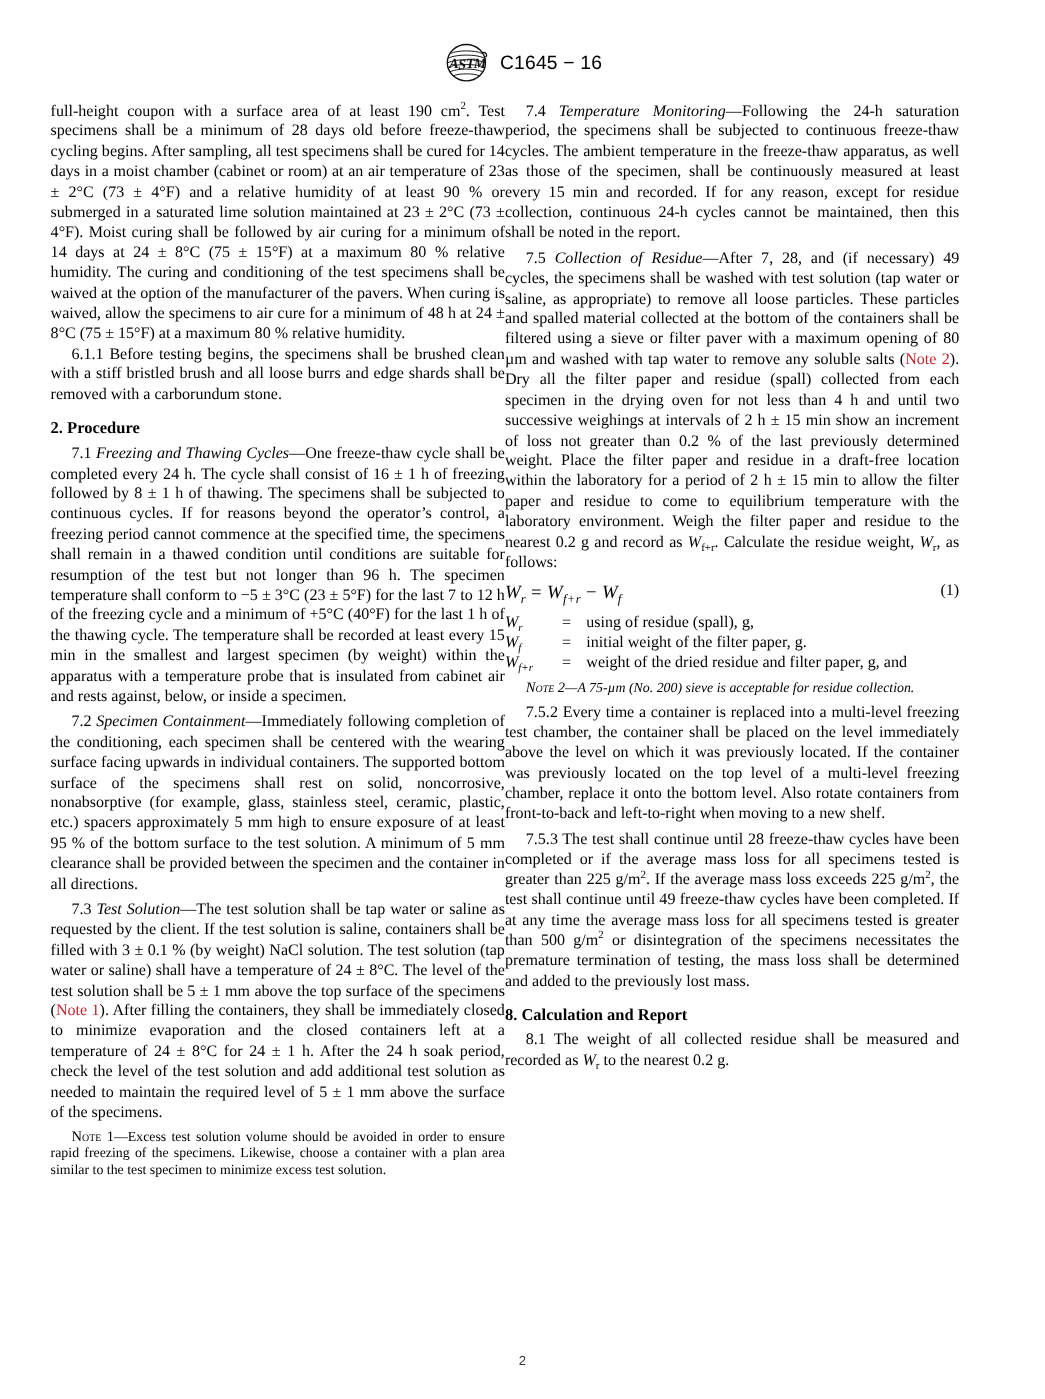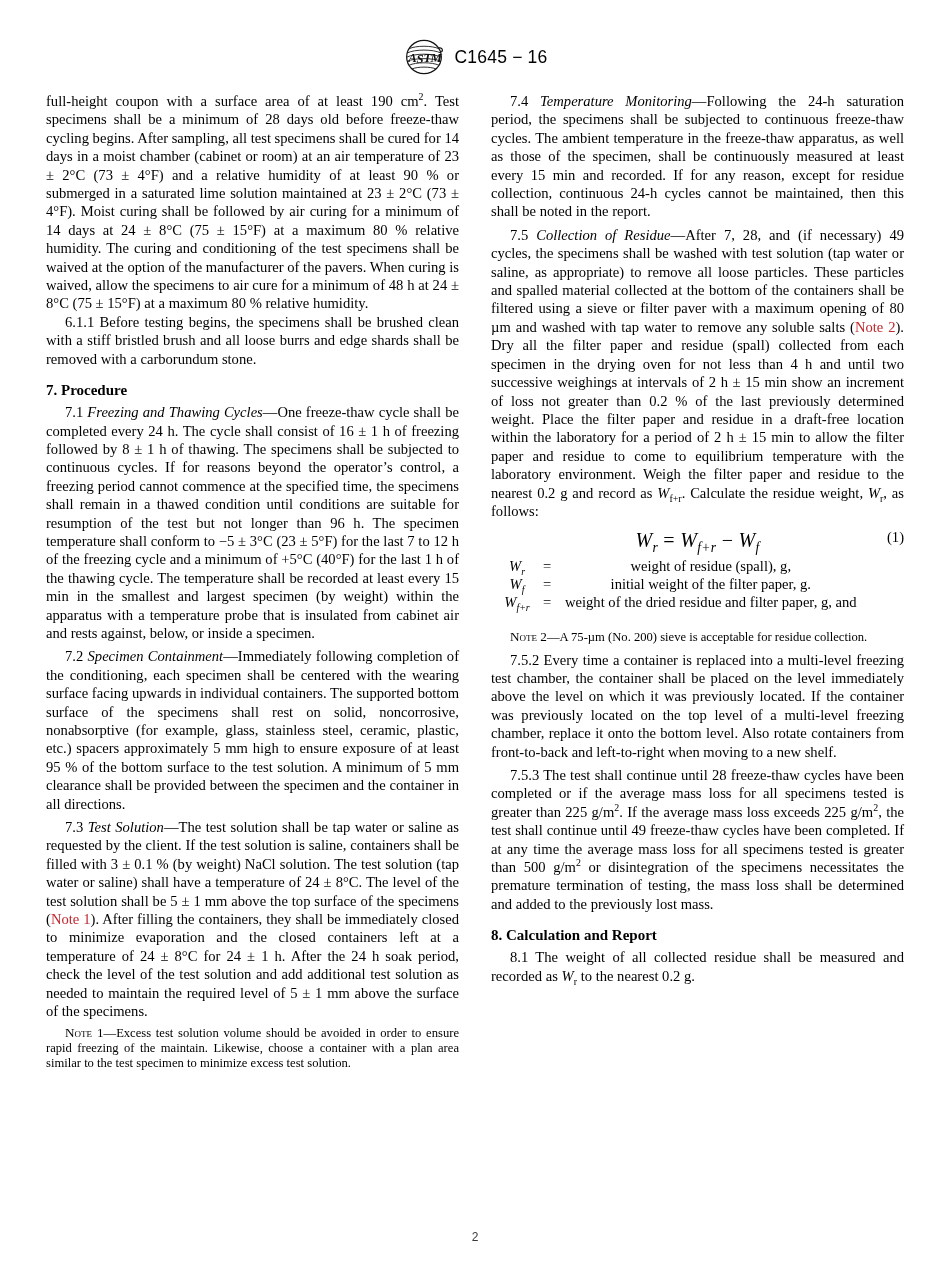--- a/index.html
+++ b/index.html
@@ -46,21 +46,20 @@
     white-space: nowrap;
   }
 
   
   .columns {
     position: absolute;
     top: 92px;
     left: 46px;
     width: 858px;
     display: flex;
-    gap: 32px;
   }
   .col {
     width: 413px;
   }
 
   p {
     margin: 0;
     font-size: 14.6px;
     line-height: 18.4px;
     text-align: justify;
@@ -101,35 +100,34 @@
   .var { font-style: italic; }
 
   
   .note-para {
     font-size: 12.6px;
     line-height: 15.4px;
     text-align: justify;
     margin: 4px 0 0 0;
     text-indent: 19px;
   }
-  .note-para.tight { margin-top: 18px; }
+  .note-para.tight { margin-top: 6px; font-style: italic; }
   .note-label {
     font-variant: small-caps;
     font-size: 13.2px;
   }
 
   
   .equation-row {
     position: relative;
     margin: 9px 0 8px 0;
     height: 21px;
   }
   .equation-body {
-    text-align: center;
-    font-size: 20px;
+    font-size: 17px;
     letter-spacing: 0.3px;
   }
   .equation-number {
     position: absolute;
     right: 0;
     top: 0;
     font-size: 14.6px;
   }
 
   
@@ -142,21 +140,20 @@
   table.defs {
     border-collapse: collapse;
     font-size: 14.6px;
     line-height: 17.6px;
     margin: 0;
   }
   table.defs td {
     padding: 0 0 0 0;
     vertical-align: top;
     white-space: nowrap;
-    text-align: center;
   }
   table.defs td.sym { width: 52px; }
   table.defs td.eq  { width: 22px; text-align: left; }
   table.defs td.def { white-space: normal; }
 
   
   .footer {
     position: absolute;
     bottom: 28px;
     left: 0;
@@ -197,50 +194,50 @@
   </div>
 
   <div class="columns">
 
     <div class="col">
 
       <p class="noindent"><span>full-height coupon with a surface area of at least 190 cm</span><sup>2</sup><span>. Test specimens shall be a minimum of 28 days old before freeze-thaw cycling begins. After sampling, all test specimens shall be cured for 14 days in a moist chamber (cabinet or room) at an air temperature of 23 ± 2°C (73 ± 4°F) and a relative humidity of at least 90 % or submerged in a saturated lime solution maintained at 23 ± 2°C (73 ± 4°F). Moist curing shall be followed by air curing for a minimum of 14 days at 24 ± 8°C (75 ± 15°F) at a maximum 80 % relative humidity. The curing and conditioning of the test specimens shall be waived at the option of the manufacturer of the pavers. When curing is waived, allow the specimens to air cure for a minimum of 48 h at 24 ± 8°C (75 ± 15°F) at a maximum 80 % relative humidity.</span></p>
 
       <p class="indent">6.1.1 Before testing begins, the specimens shall be brushed clean with a stiff bristled brush and all loose burrs and edge shards shall be removed with a carborundum stone.</p>
 
-      <h2 class="section-head">7. Procedure</h2>
+      <h2 class="section-head">2. Procedure</h2>
 
       <p class="indent"><span>7.1 </span><span class="it">Freezing and Thawing Cycles</span><span>—One freeze-thaw cycle shall be completed every 24 h. The cycle shall consist of 16 ± 1 h of freezing followed by 8 ± 1 h of thawing. The specimens shall be subjected to continuous cycles. If for reasons beyond the operator’s control, a freezing period cannot commence at the specified time, the specimens shall remain in a thawed condition until conditions are suitable for resumption of the test but not longer than 96 h. The specimen temperature shall conform to −5 ± 3°C (23 ± 5°F) for the last 7 to 12 h of the freezing cycle and a minimum of +5°C (40°F) for the last 1 h of the thawing cycle. The temperature shall be recorded at least every 15 min in the smallest and largest specimen (by weight) within the apparatus with a temperature probe that is insulated from cabinet air and rests against, below, or inside a specimen.</span></p>
 
       <p class="indent gap-small"><span>7.2 </span><span class="it">Specimen Containment</span><span>—Immediately following completion of the conditioning, each specimen shall be centered with the wearing surface facing upwards in individual containers. The supported bottom surface of the specimens shall rest on solid, noncorrosive, nonabsorptive (for example, glass, stainless steel, ceramic, plastic, etc.) spacers approximately 5 mm high to ensure exposure of at least 95 % of the bottom surface to the test solution. A minimum of 5 mm clearance shall be provided between the specimen and the container in all directions.</span></p>
 
       <p class="indent gap-small"><span>7.3 </span><span class="it">Test Solution</span><span>—The test solution shall be tap water or saline as requested by the client. If the test solution is saline, containers shall be filled with 3 ± 0.1 % (by weight) NaCl solution. The test solution (tap water or saline) shall have a temperature of 24 ± 8°C. The level of the test solution shall be 5 ± 1 mm above the top surface of the specimens (</span><a class="note-ref" href="#" style="text-decoration:none">Note 1</a><span>). After filling the containers, they shall be immediately closed to minimize evaporation and the closed containers left at a temperature of 24 ± 8°C for 24 ± 1 h. After the 24 h soak period, check the level of the test solution and add additional test solution as needed to maintain the required level of 5 ± 1 mm above the surface of the specimens.</span></p>
 
-      <p class="note-para"><span class="note-label">Note 1</span><span>—Excess test solution volume should be avoided in order to ensure rapid freezing of the maintain. Likewise, choose a container with a plan area similar to the test specimen to minimize excess test solution.</span></p>
+      <p class="note-para"><span class="note-label">Note 1</span><span>—Excess test solution volume should be avoided in order to ensure rapid freezing of the specimens. Likewise, choose a container with a plan area similar to the test specimen to minimize excess test solution.</span></p>
 
     </div>
 
     <div class="col">
 
       <p class="indent"><span>7.4 </span><span class="it">Temperature Monitoring</span><span>—Following the 24-h saturation period, the specimens shall be subjected to continuous freeze-thaw cycles. The ambient temperature in the freeze-thaw apparatus, as well as those of the specimen, shall be continuously measured at least every 15 min and recorded. If for any reason, except for residue collection, continuous 24-h cycles cannot be maintained, then this shall be noted in the report.</span></p>
 
       <p class="indent gap-small"><span>7.5 </span><span class="it">Collection of Residue</span><span>—After 7, 28, and (if necessary) 49 cycles, the specimens shall be washed with test solution (tap water or saline, as appropriate) to remove all loose particles. These particles and spalled material collected at the bottom of the containers shall be filtered using a sieve or filter paver with a maximum opening of 80 µm and washed with tap water to remove any soluble salts (</span><a class="note-ref" href="#" style="text-decoration:none">Note 2</a><span>). Dry all the filter paper and residue (spall) collected from each specimen in the drying oven for not less than 4 h and until two successive weighings at intervals of 2 h ± 15 min show an increment of loss not greater than 0.2 % of the last previously determined weight. Place the filter paper and residue in a draft-free location within the laboratory for a period of 2 h ± 15 min to allow the filter paper and residue to come to equilibrium temperature with the laboratory environment. Weigh the filter paper and residue to the nearest 0.2 g and record as </span><span class="var">W</span><sub>f+r</sub><span>. Calculate the residue weight, </span><span class="var">W</span><sub>r</sub><span>, as follows:</span></p>
 
       <div class="equation-row">
         <div class="equation-body"><span class="var">W</span><sub class="var">r</sub>&nbsp;<span>=</span>&nbsp;<span class="var">W</span><sub class="var">f+r</sub>&nbsp;<span>−</span>&nbsp;<span class="var">W</span><sub class="var">f</sub></div>
         <div class="equation-number">(1)</div>
       </div>
 
 
       <table class="defs">
         <tbody>
             <tr>
           <td class="sym"><span class="var">W</span><sub class="var">r</sub></td>
           <td class="eq">=</td>
-          <td class="def">weight of residue (spall), g,</td>
+          <td class="def">using of residue (spall), g,</td>
         </tr>
         <tr>
           <td class="sym"><span class="var">W</span><sub class="var">f</sub></td>
           <td class="eq">=</td>
           <td class="def">initial weight of the filter paper, g.</td>
         </tr>
         <tr>
           <td class="sym"><span class="var">W</span><sub class="var">f+r</sub></td>
           <td class="eq">=</td>
           <td class="def">weight of the dried residue and filter paper, g, and</td>

